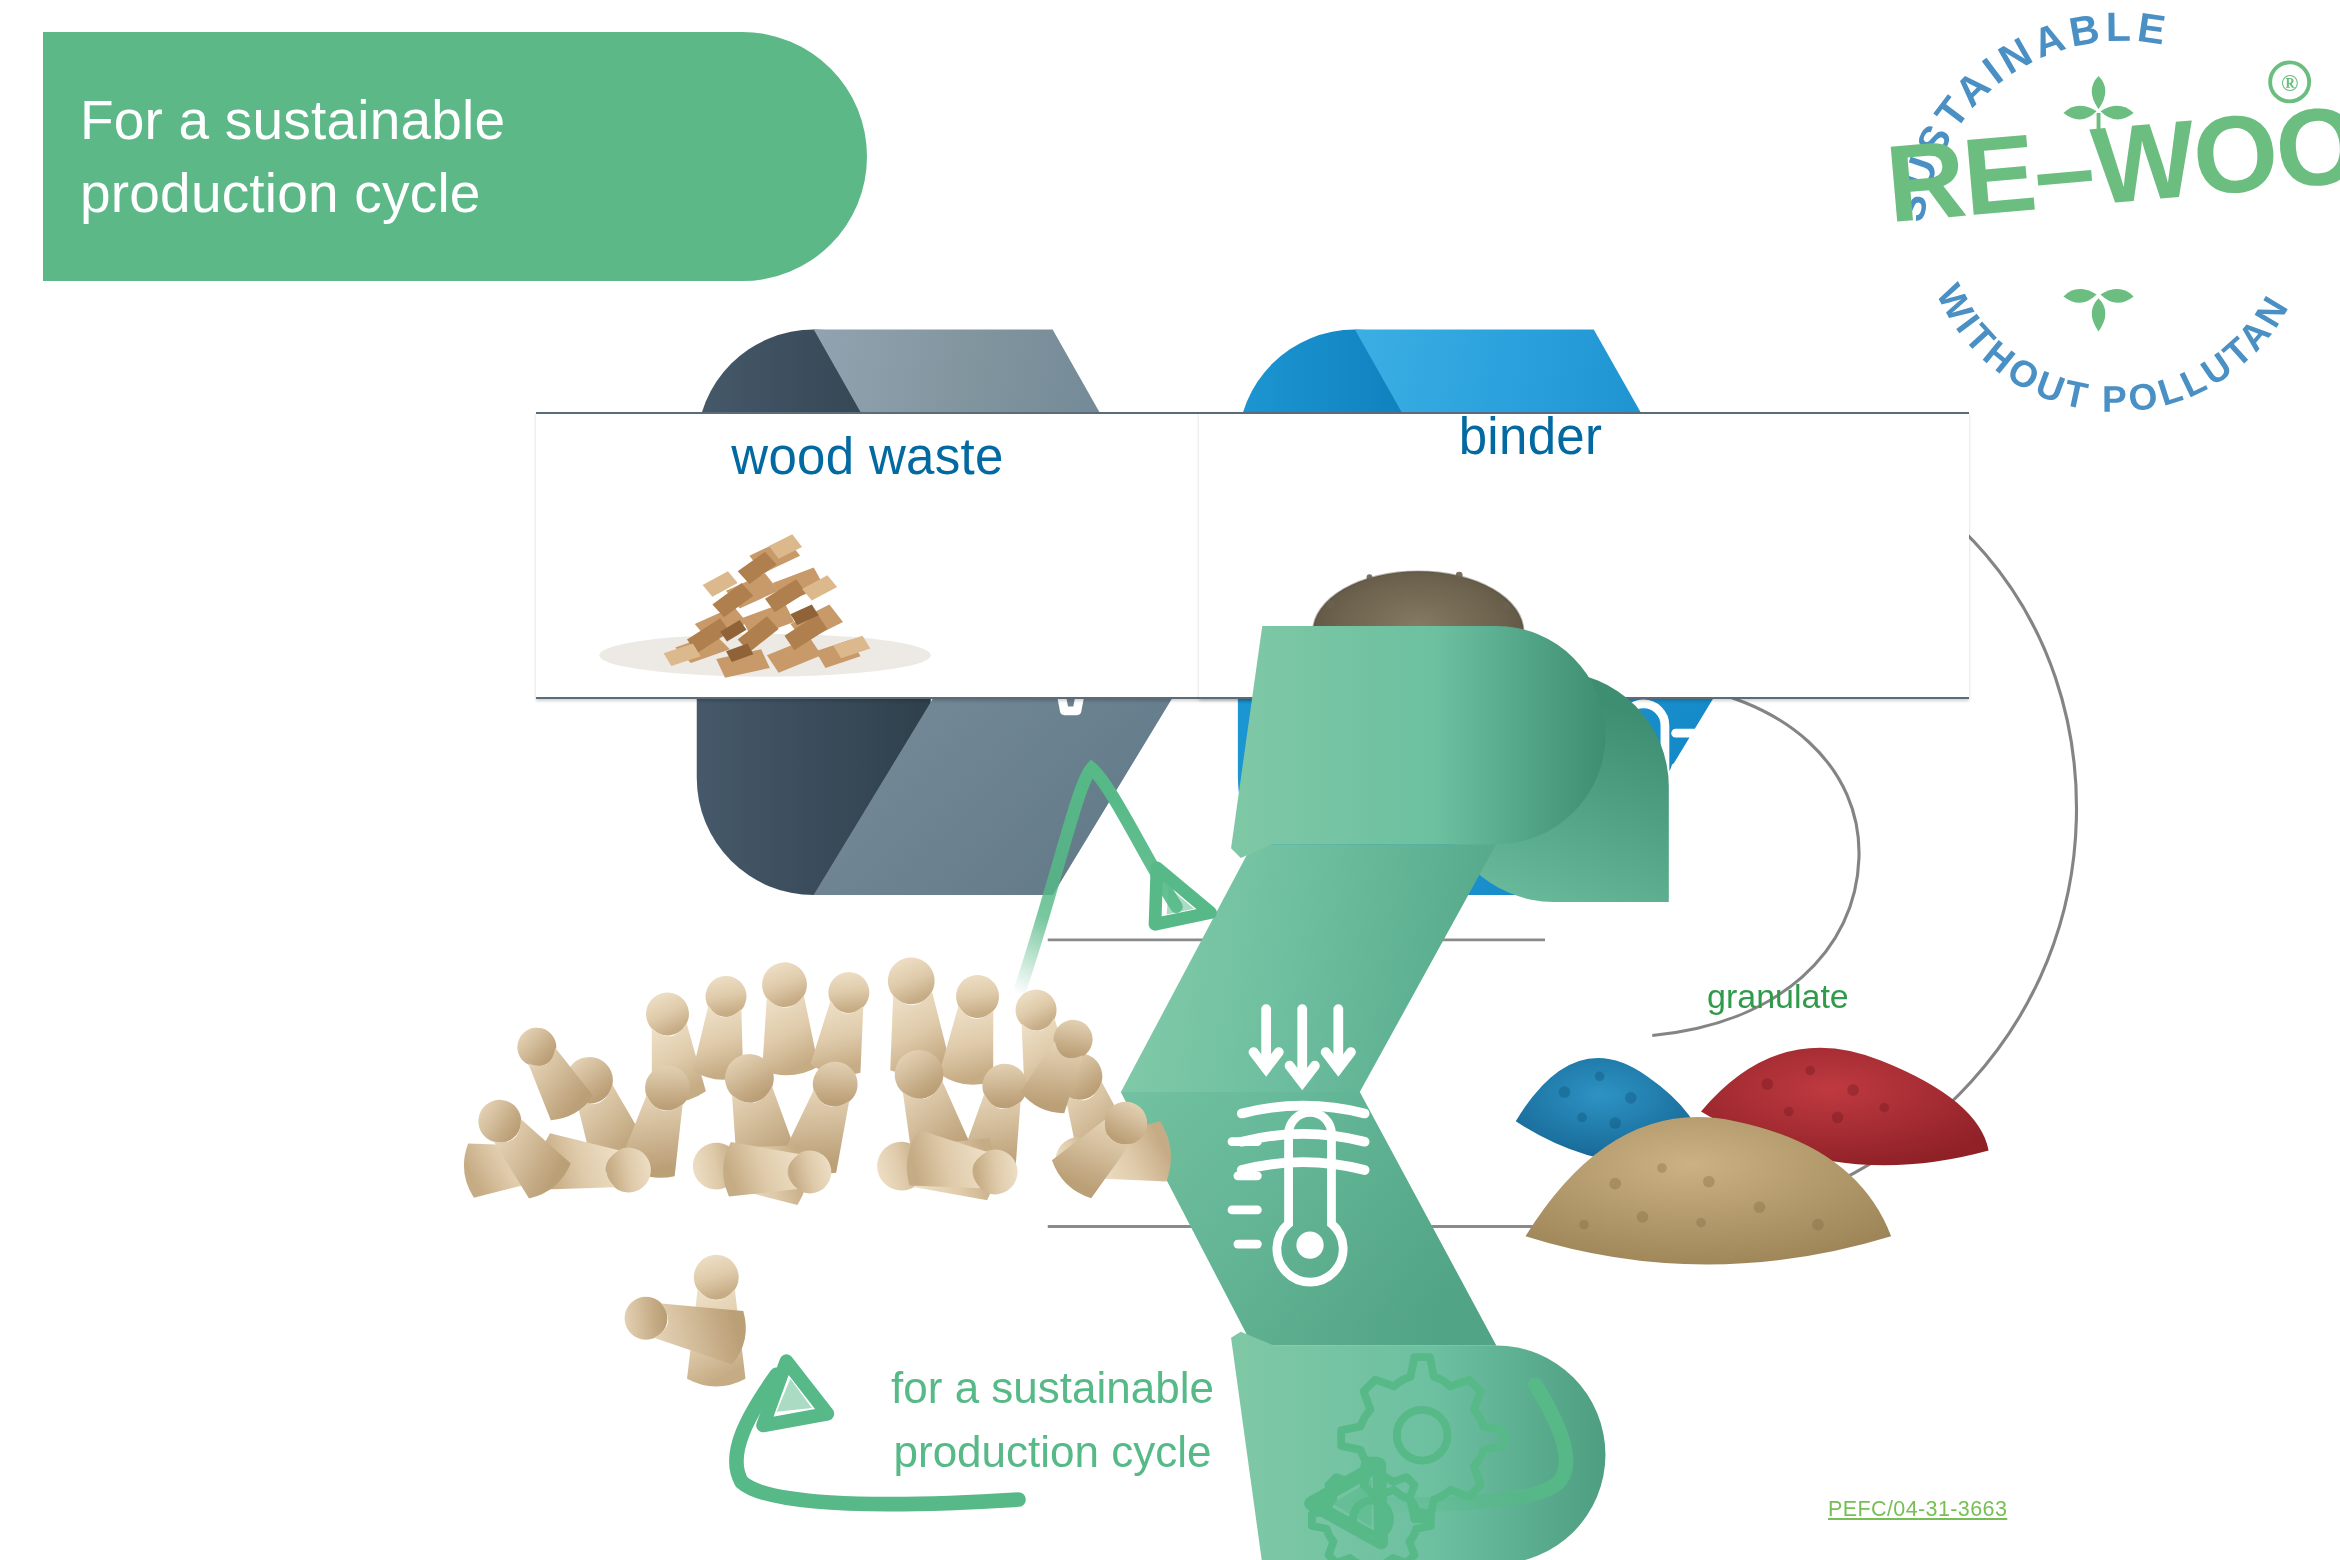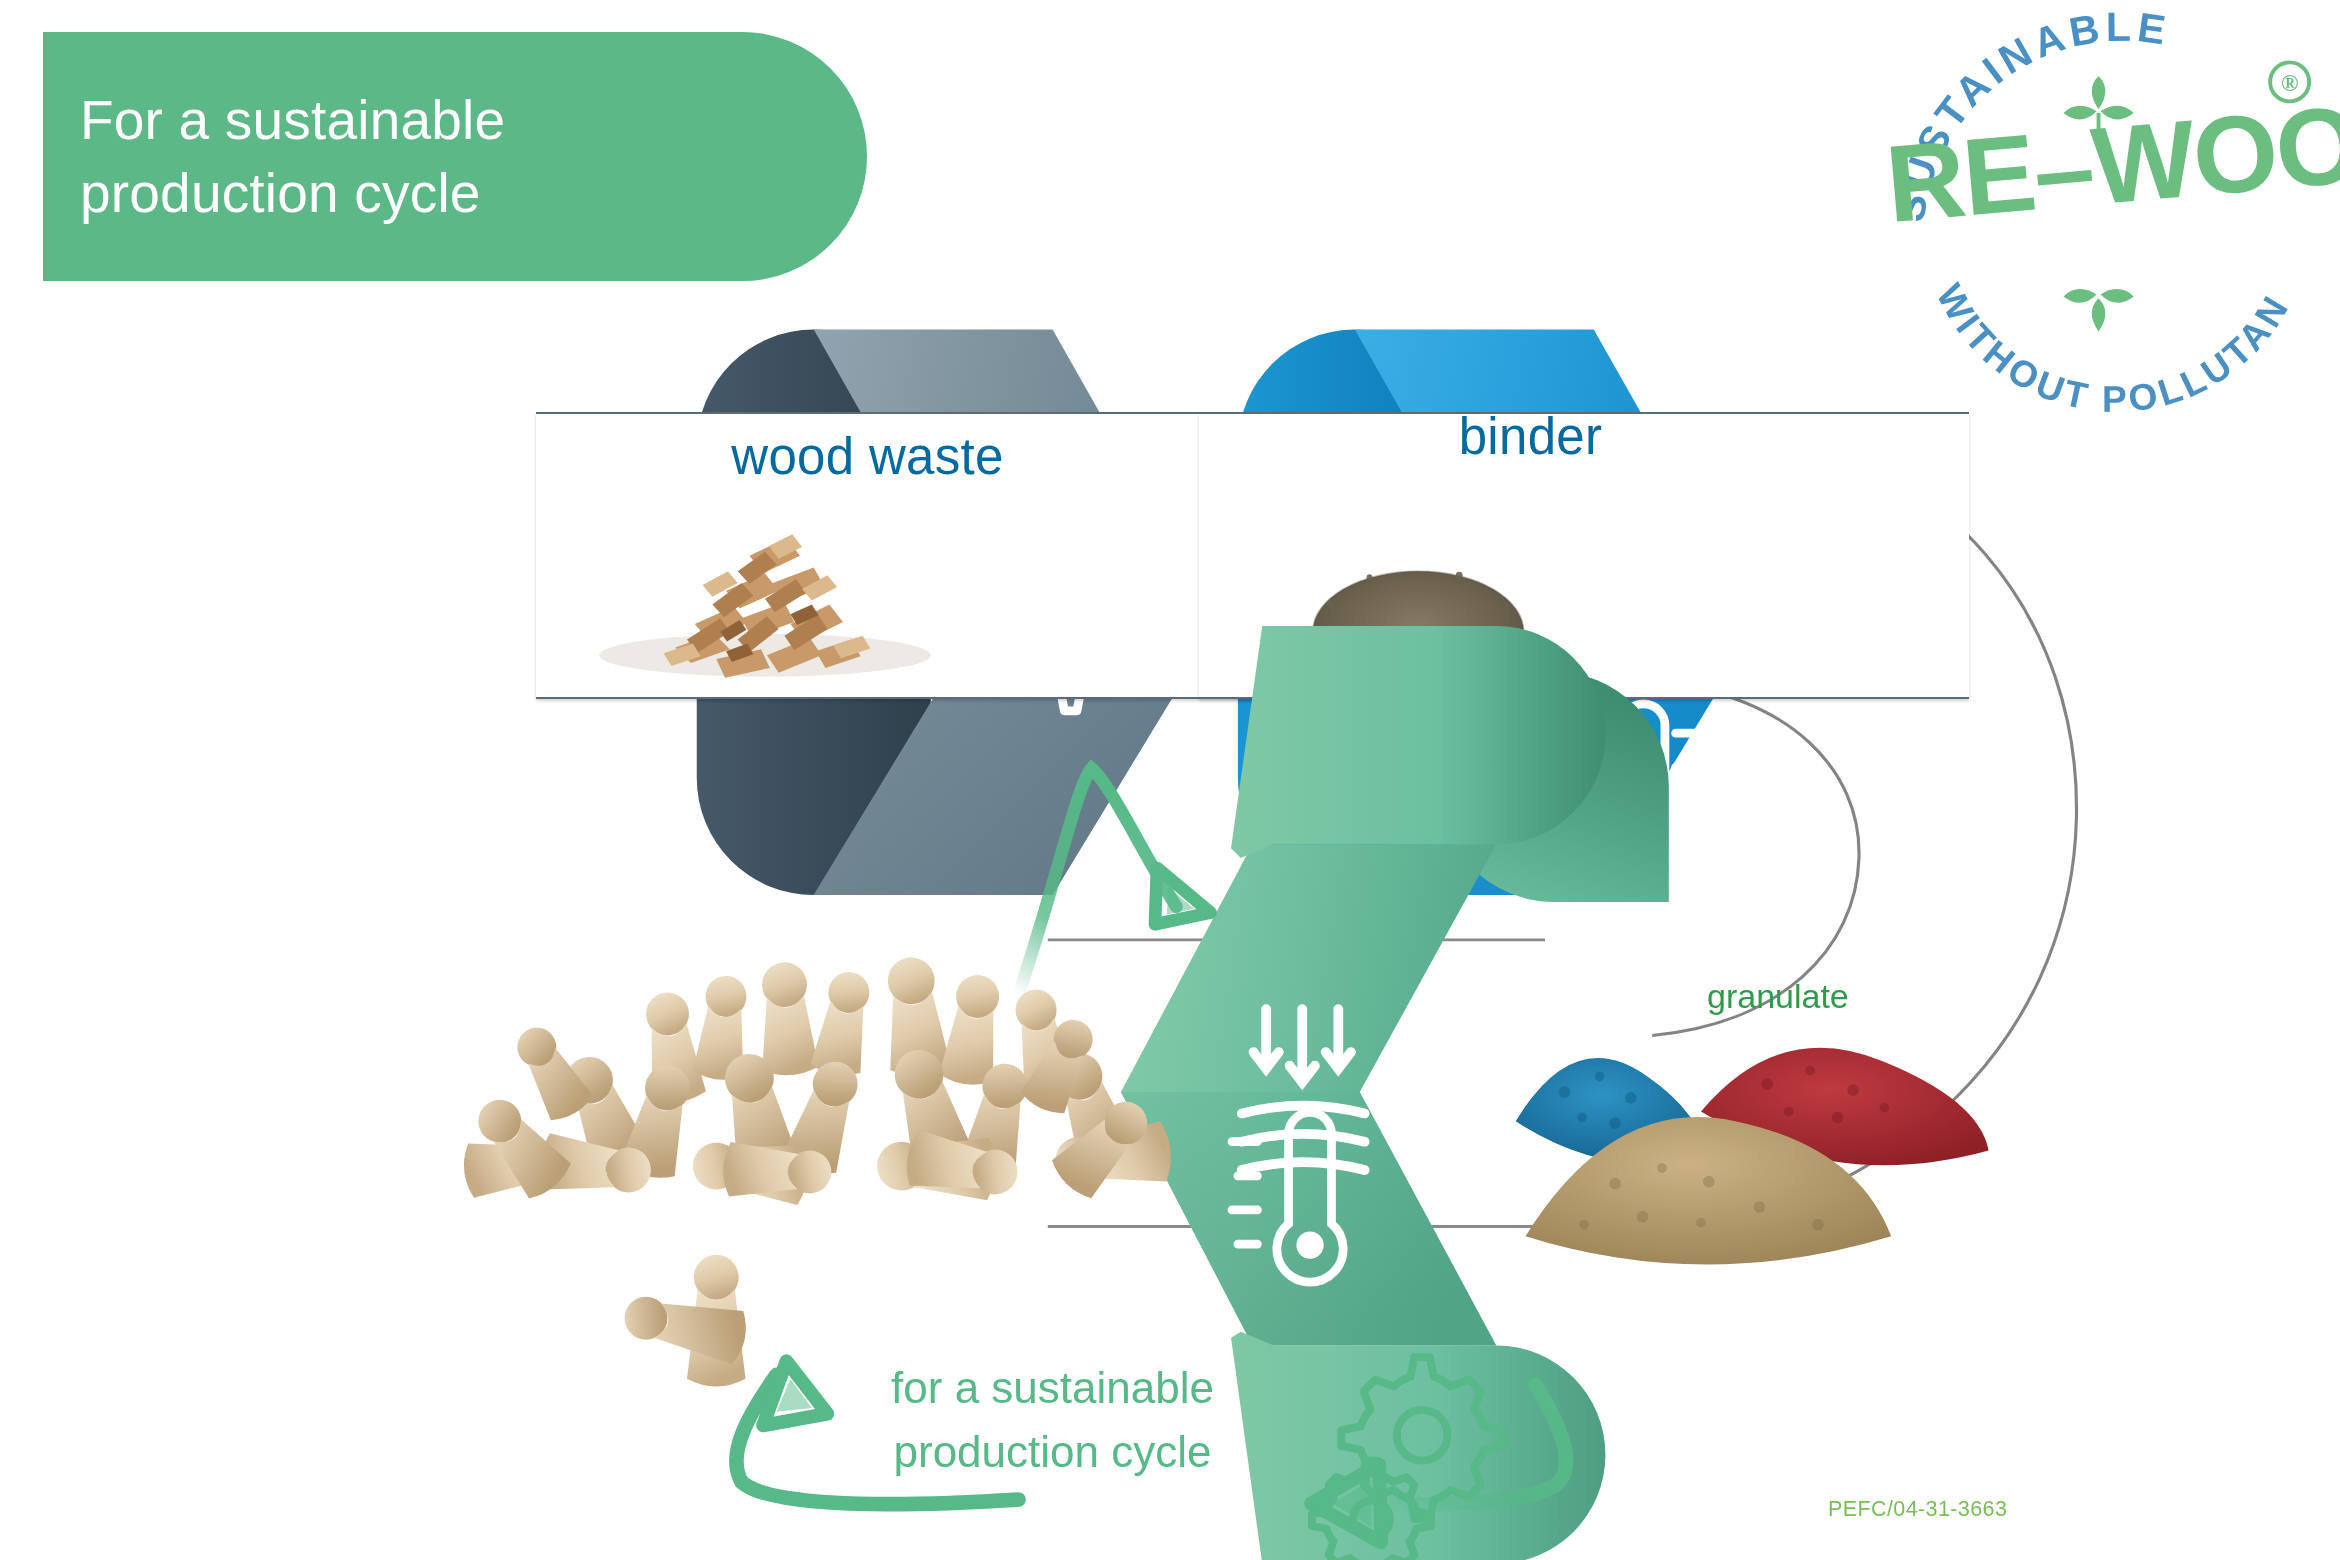--- a/index.html
+++ b/index.html
@@ -56,20 +56,21 @@
     font-size:44px;color:#56B987;line-height:1.45;font-weight:300;
     text-align:center;
   }
 
   
   .pefc{position:absolute;left:1790px;top:1243px;width:263px;height:293px;}
   .pefc-code{
     position:absolute;left:1785px;top:1497px;width:283px;
     font-size:21.5px;color:#77BE55;letter-spacing:0.4px;
     font-family:"Liberation Sans", sans-serif;
+    text-decoration:underline;
   }
 </style>
 </head>
 <body>
 
 <div id="stage">
 
   <div class="banner">
     <div class="banner-line">For a sustainable</div>
     <div class="banner-line">production cycle</div>

